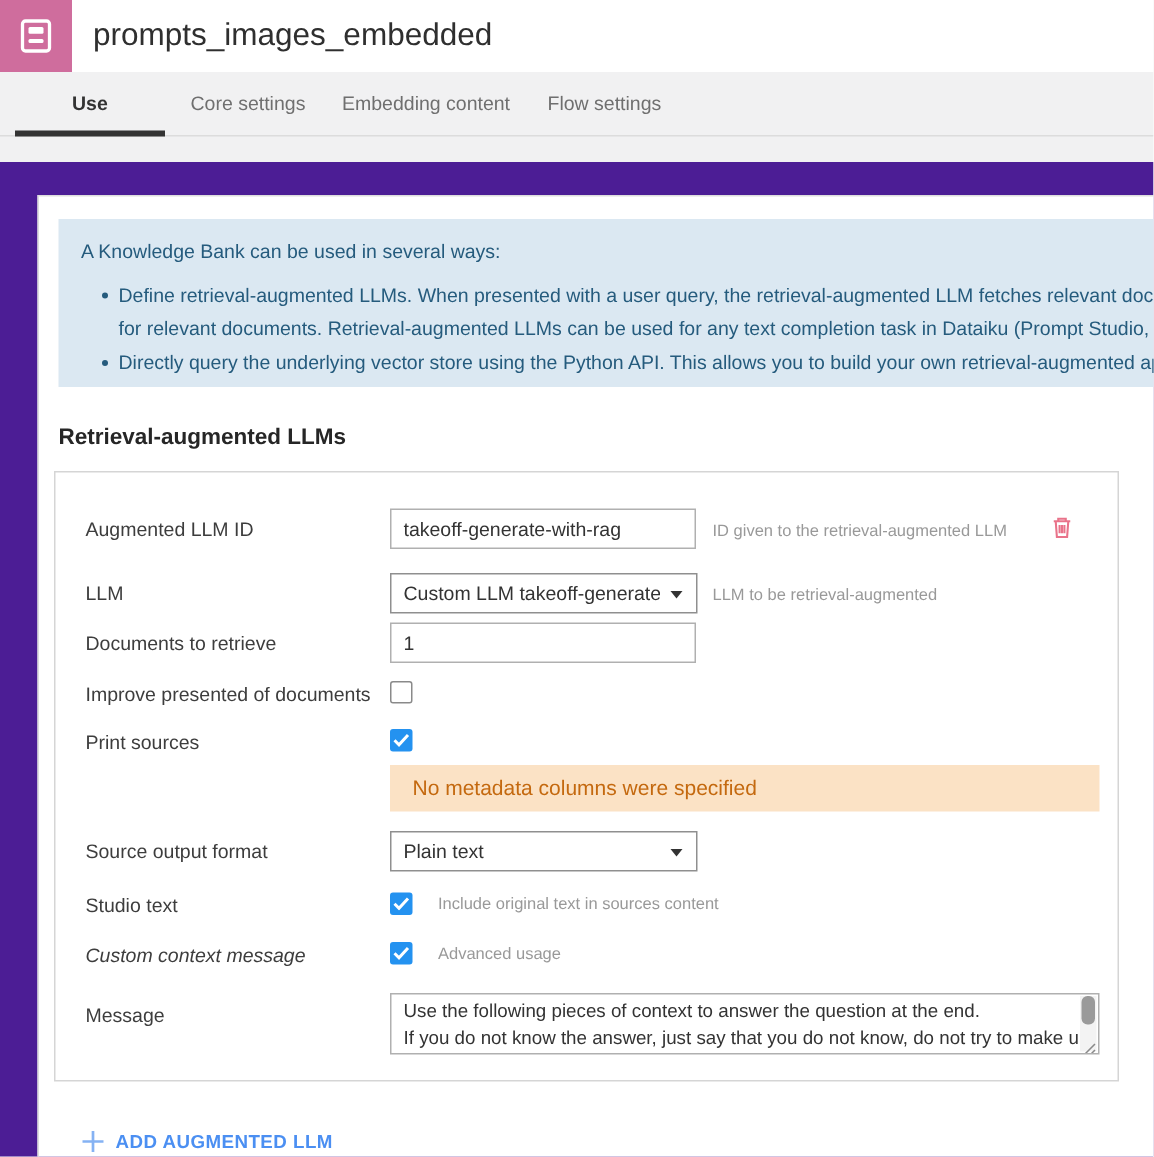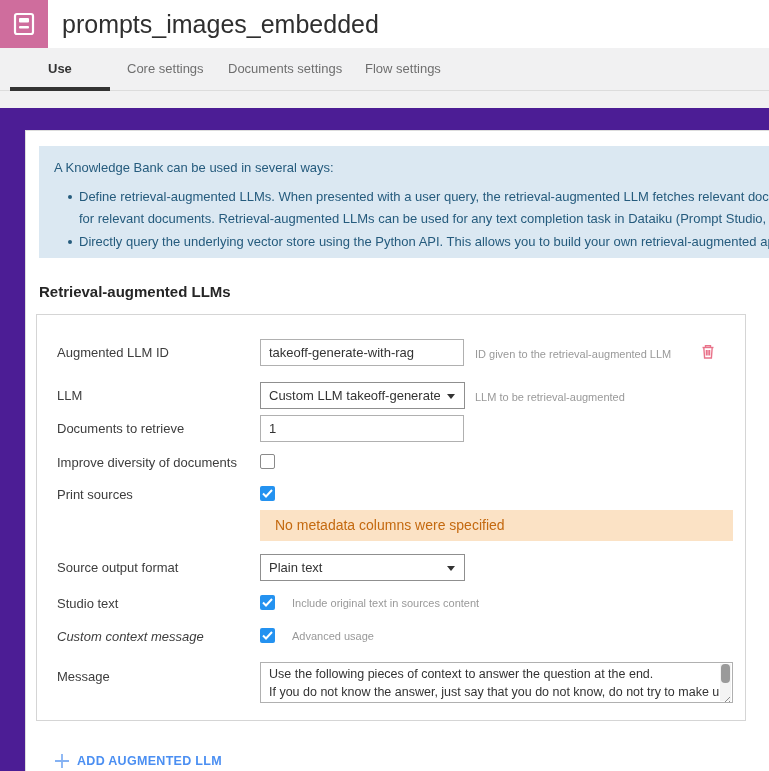--- a/index.html
+++ b/index.html
@@ -12,21 +12,21 @@
   }
   
   .header { position:absolute; left:0; top:0; width:769px; height:48px; background:#ffffff; }
   .kb-icon-box {
     position:absolute; left:0; top:0; width:48px; height:48px;
     background:var(--accent-pink,#cf6d9d);
     display:flex; align-items:center; justify-content:center;
   }
   .page-title {
     position:absolute; left:62px; top:0; height:48px; line-height:48px;
-    font-size:25px; color:#2f2f2f;
+    font-size:21px; color:#2f2f2f;
   }
   
   .tabbar {
     position:absolute; left:0; top:48px; width:769px; height:43px;
     background:#f1f1f2; border-bottom:1px solid #dcdcdc;
   }
   .tab { position:absolute; top:13px; font-size:13px; color:var(--text-gray,#6f6f6f); cursor:pointer; }
   .tab.active { color:var(--tab-active,#333); font-weight:bold; }
   .tab-underline { position:absolute; left:10px; top:39px; width:100px; height:4px; background:#333; }
   
@@ -121,21 +121,21 @@
       <rect x="8" y="7" width="10" height="4.5" rx="1" fill="#ffffff"></rect>
       <rect x="8" y="15" width="10" height="2.6" rx="1" fill="#ffffff"></rect>
     </svg>
   </div>
   <div class="page-title">prompts_images_embedded</div>
 </div>
 
 <div class="tabbar">
   <div class="tab active" style="left:48px;">Use</div>
   <div class="tab" style="left:127px;">Core settings</div>
-  <div class="tab" style="left:228px;">Documents settings</div>
+  <div class="tab" style="left:228px;">Embedding content</div>
   <div class="tab" style="left:365px;">Flow settings</div>
   <div class="tab-underline"></div>
 </div>
 
 <div class="page">
   <div class="panel">
 
     <div class="info-box">
       <div class="info-line info-intro">A Knowledge Bank can be used in several ways:</div>
       <span class="bullet-dot b1"></span>
@@ -166,21 +166,21 @@
       <div class="f-label" style="top:73px;">LLM</div>
       <div class="select" style="top:67px;">
         <div class="select-value">Custom LLM takeoff-generate (con</div>
         <div class="caret"></div>
       </div>
       <div class="f-help" style="top:76px;">LLM to be retrieval-augmented</div>
 
       <div class="f-label" style="top:106px;">Documents to retrieve</div>
       <input class="text-input" style="top: 100px;" type="text" value="1">
 
-      <div class="f-label" style="top:140px;">Improve diversity of documents</div>
+      <div class="f-label" style="top:140px;">Improve presented of documents</div>
       <div class="checkbox unchecked" style="top:139px;"></div>
 
       <div class="f-label" style="top:172px;">Print sources</div>
       <div class="checkbox checked" style="top:171px;">
         <svg width="11" height="9" viewBox="0 0 11 9">
           <path d="M1 4.5 L4 7.5 L10 1" stroke="#fff" stroke-width="2" fill="none"></path>
         </svg>
       </div>
 
       <div class="warning-box">No metadata columns were specified</div>

